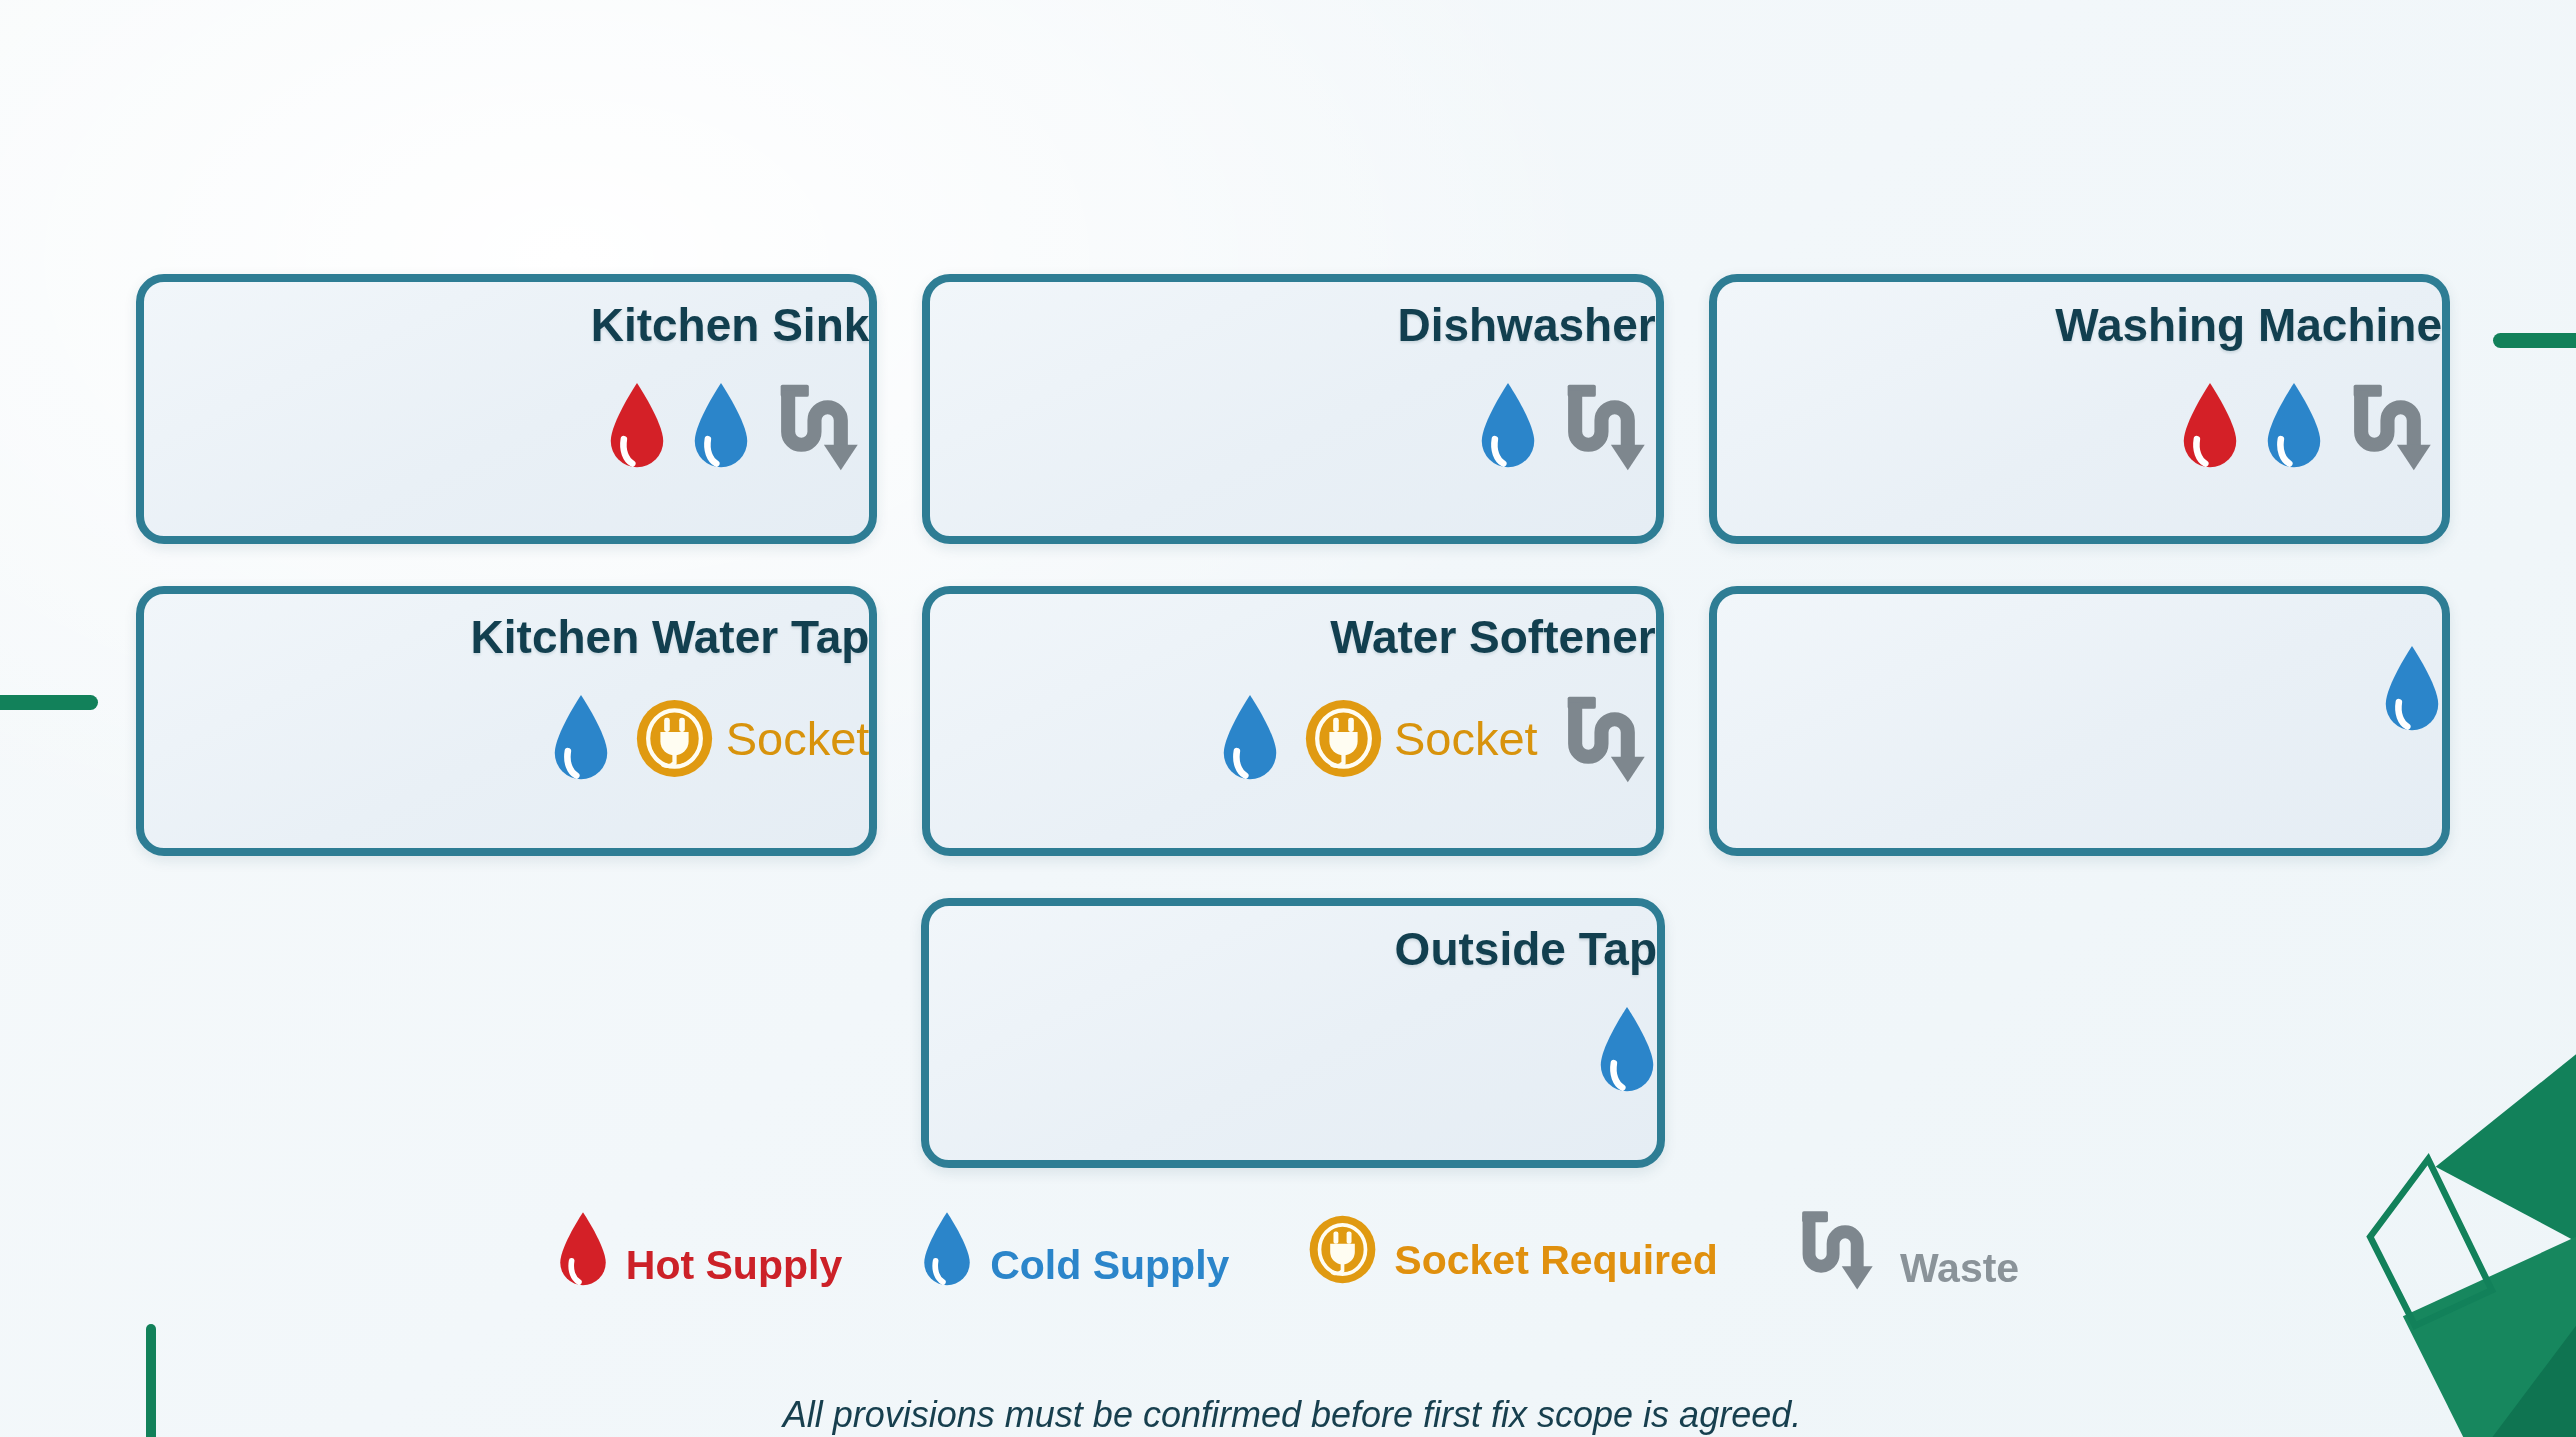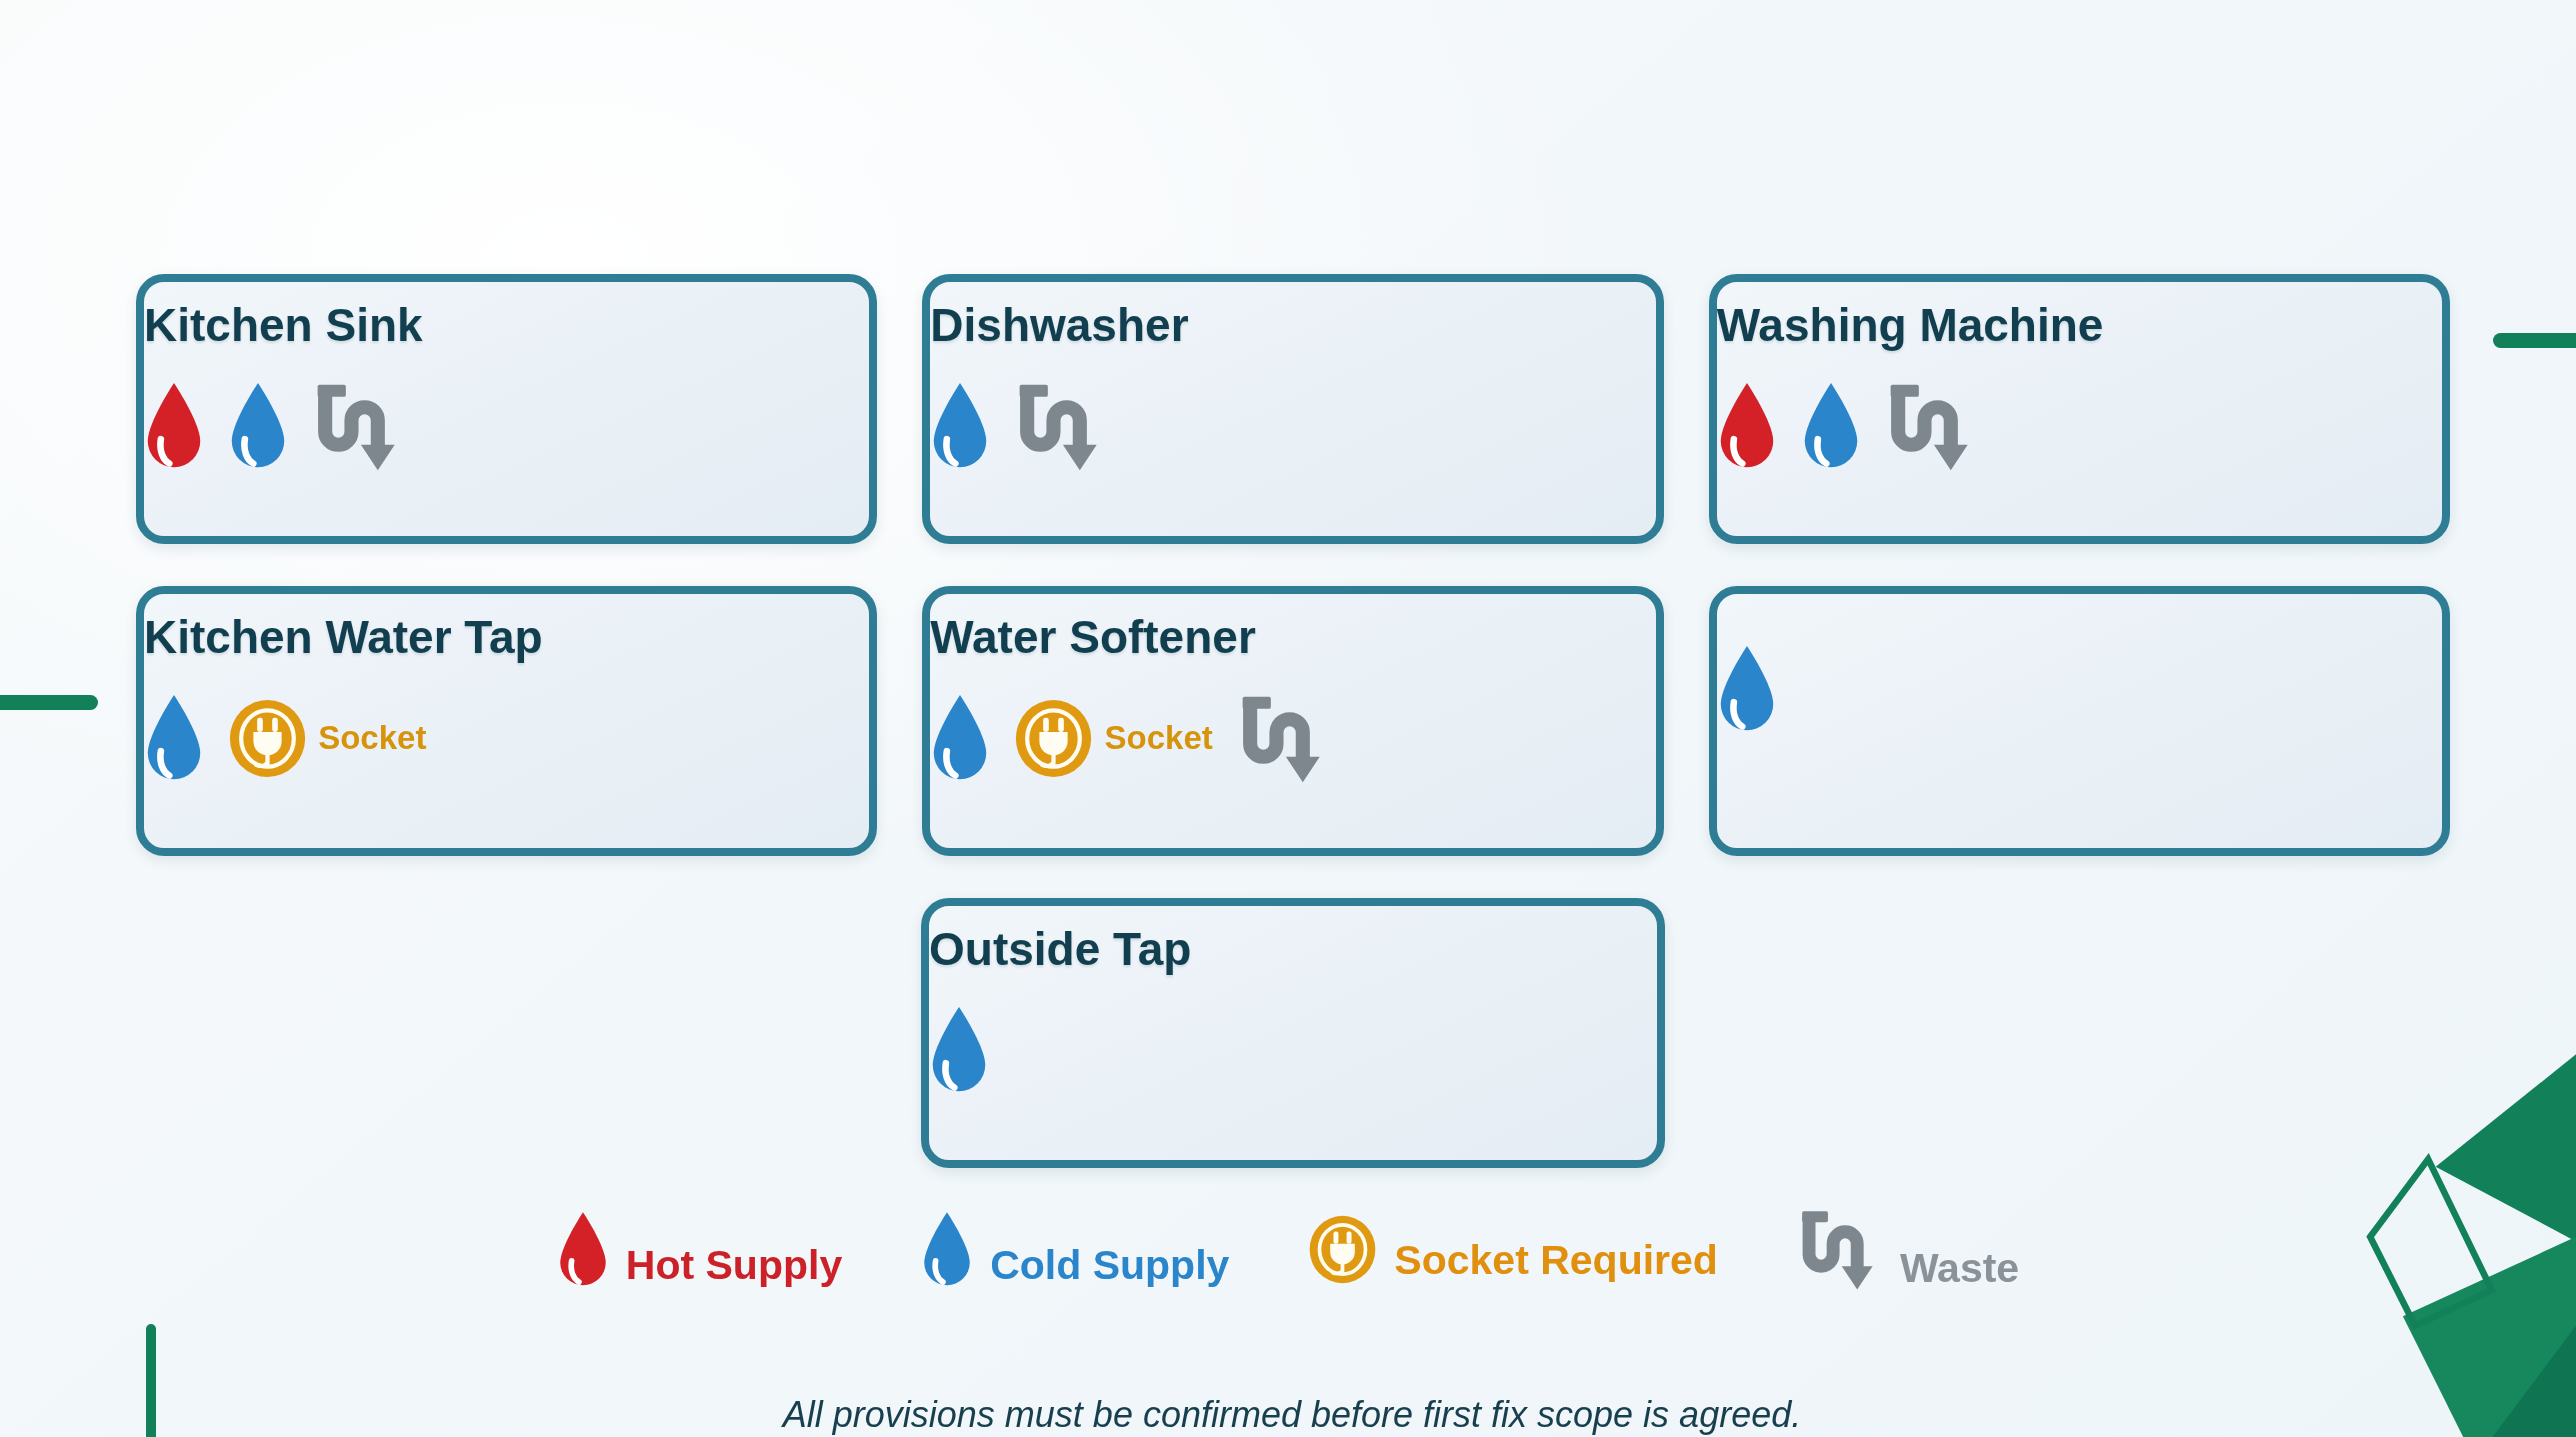--- a/index.html
+++ b/index.html
@@ -74,21 +74,21 @@
   .card {
     flex: 1 1 0;
     box-sizing: border-box;
     height: 270px;
     border: 8.4px solid #2e7d94;
     border-radius: 28px;
     background: linear-gradient(155deg, #f1f6fa 0%, #e9f0f6 55%, #e5edf4 100%);
     box-shadow: 0 4.7px 13px rgba(22,70,90,0.10);
     display: flex;
     flex-direction: column;
-    align-items: flex-start;
+    align-items: flex-end;
     justify-content: flex-start;
     padding-top: 19px;
   }
   .row.single .card { flex: 0 0 744px; }
 
   .card-title {
     font-size: 46px;
     font-weight: 700;
     color: #123f4f;
     text-align: center;
@@ -106,22 +106,22 @@
     height: 110px;
   }
 
   .ico { display: block; }
   .ico.drop  { width: 60px;  height: 90px; }
   .ico.waste { width: 94px; height: 94px; }
   .ico.socket{ width: 79px;  height: 79px; }
 
   .socket-group { display: flex; align-items: center; gap: 11.2px; }
   .socket-label {
-    font-size: 33px;
-    font-weight: 700;
+    font-size: 47px;
+    font-weight: 400;
     color: #d8930c;
   }
 
   
   .legend {
     position: absolute;
     left: 0;
     top: 1206px;
     width: 2576px;
     display: flex;

